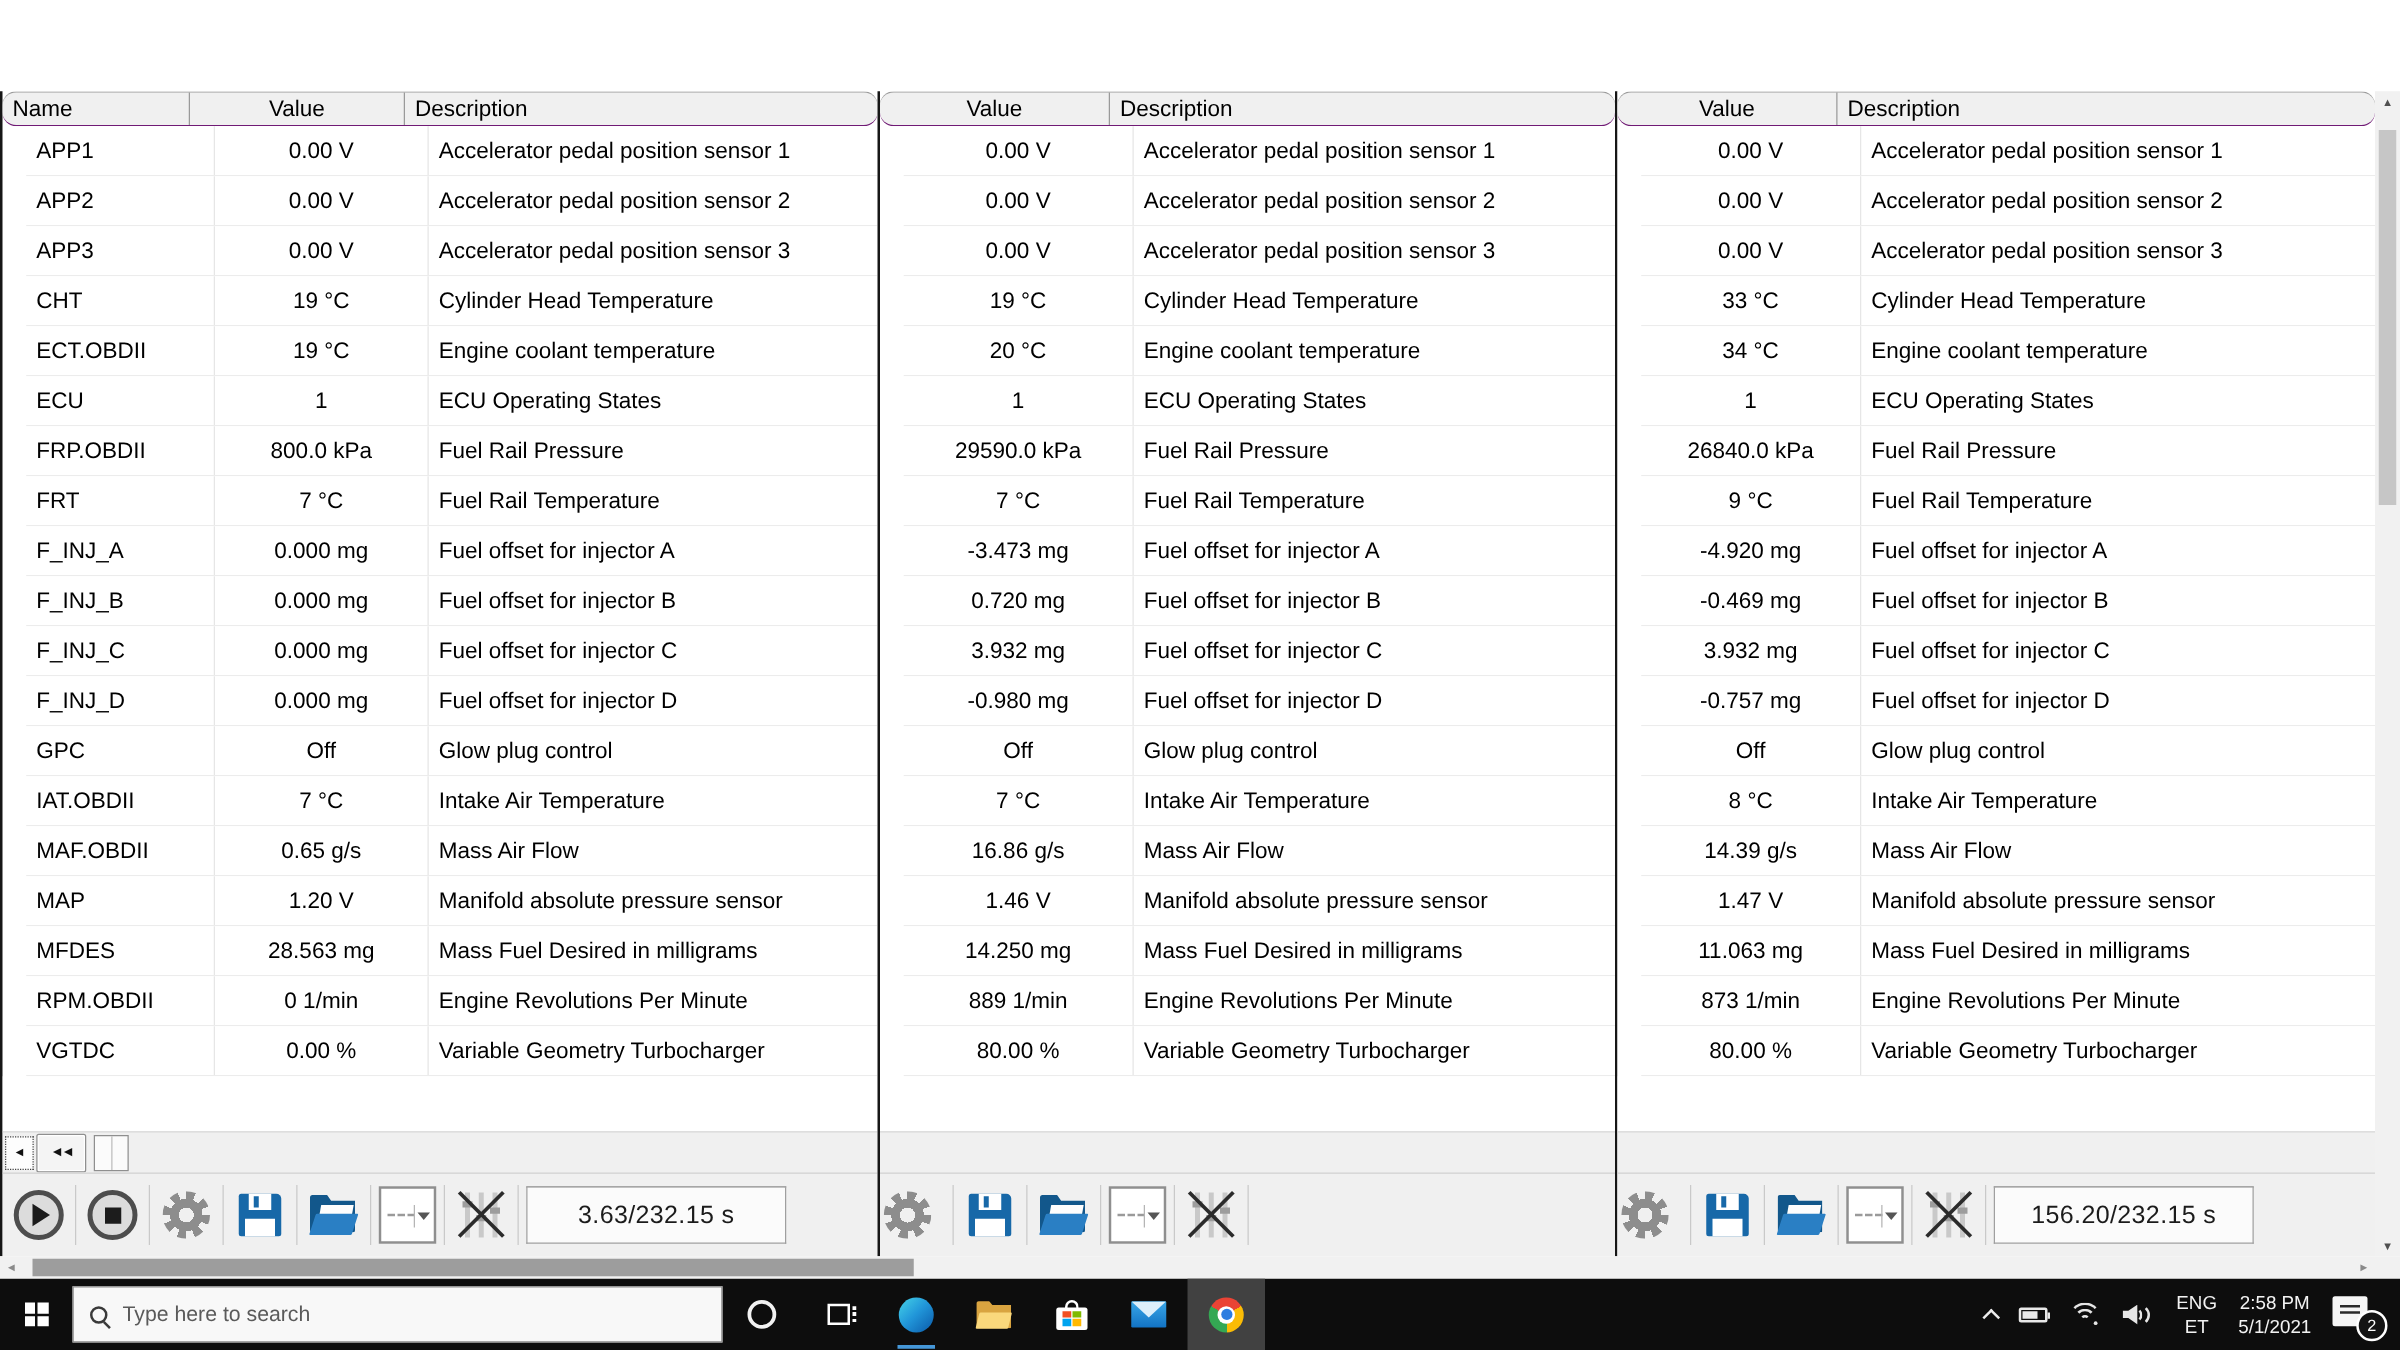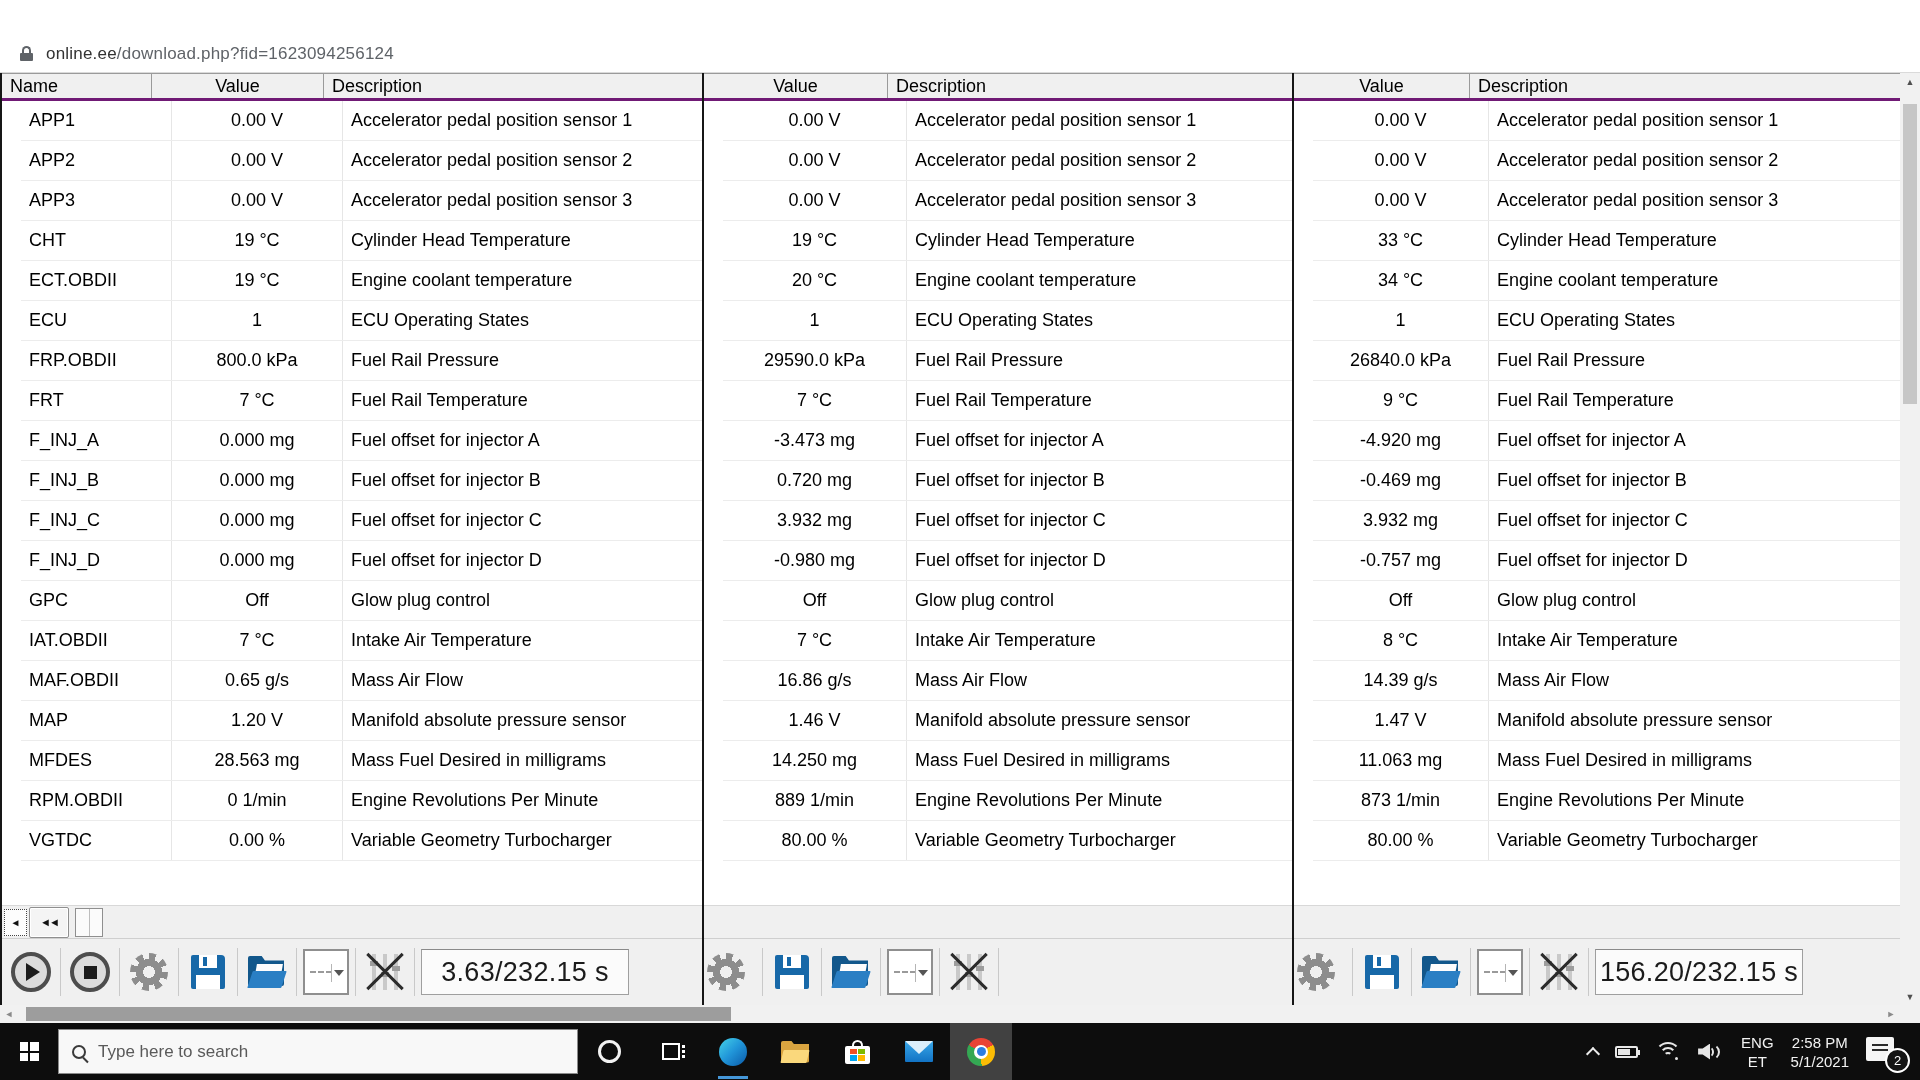--- a/index.html
+++ b/index.html
@@ -32,21 +32,21 @@
 
   
   .content { position:absolute; top:73px; left:0; width:1920px; height:932px; display:flex; }
   .panel { height:100%; display:flex; flex-direction:column; background:#fff; overflow:hidden; }
   .panel.p1 { width:702px; border-left:2px solid #161616; }
   .panel.p2 { width:588px; }
   .panel.p3 { width:606px; }
   .vdivider { width:2px; height:100%; background:#161616; }
 
   .thead { display:flex; height:28px; background:#f0f0f0; flex:none;
-           border-top:1px solid #9a9a9a; border-bottom:3px solid #701a75; }
+           border-top:1px solid #9a9a9a; border-bottom:1px solid #701a75;border-radius:11px; }
   .hcell { font-size:18px; color:#000; display:flex; align-items:center; padding:0 8px; }
   .hname { width:150px; border-right:1px solid #9a9a9a; }
   .hvalue { justify-content:center; border-right:1px solid #9a9a9a; }
   .p1 .hvalue { width:172px; }
   .p2 .hvalue { width:184px; }
   .p3 .hvalue { width:176px; }
   .hdesc { flex:1; }
 
   .rows { flex:none;margin-left:19px; }
   .trow { display:flex; height:40px; border-bottom:1px solid #ececec; background:#fff; }
@@ -104,21 +104,21 @@
   .combo-btn { position:absolute; right:1px; top:13px; width:15px; height:18px;
                border-left:1px solid #b5b5b5; display:flex; align-items:center; justify-content:center; }
   .combo-tri { width:0; height:0; border-top:6px solid #555;
                border-left:5px solid transparent; border-right:5px solid transparent; }
   .cross-icon { flex:none; width:46px; height:46px; position:relative; }
   .eq-bar { position:absolute; top:5px; width:4px; height:36px; background:#c9c9c9; }
   .eq-knob { position:absolute; left:-2px; width:8px; height:5px; background:#9d9d9d; }
   .x-line { position:absolute; left:-2px; top:21px; width:50px; height:3px; background:#2b2b2b; }
   .time-box { flex:none; height:46px; width:208px; border:1px solid #9f9f9f; border-top-color:#8a8a8a;
               background:#fbfbfb; display:flex; align-items:center; justify-content:center;
-              font-size:27px; color:#1b1b1b; letter-spacing:.3px; }
+              font-size:20px; color:#1b1b1b; letter-spacing:.3px; }
 
   
   .vscroll { width:20px; height:100%; background:#f1f1f1; display:flex; flex-direction:column; align-items:center; }
   .vs-arrow { width:20px; height:17px; display:flex; align-items:center; justify-content:center;
               font-size:9px; color:#505050; }
   .vs-thumb { width:14px; height:300px; background:#c6c6c6; margin-top:14px; }
   .vs-fill { flex:1; }
   .hscroll { position:absolute; top:1005px; left:0; width:1900px; height:18px; background:#f1f1f1;
              display:flex; align-items:center; }
   .hs-arrow { width:18px; text-align:center; font-size:9px; color:#8a8a8a; flex:none; }
@@ -197,27 +197,20 @@
   .notif-badge { position:absolute; right:-4px; bottom:-4px; width:25px; height:25px; border-radius:50%;
                  background:#141414; border:2px solid #fff; color:#fff; font-size:13px;
                  display:flex; align-items:center; justify-content:center; }
 </style>
 </head>
 <body>
 
 <div class="screen">
 
 
-  <div class="urlbar">
-    <div class="lock-icon">
-      <div class="lock-shackle"></div>
-        <div class="lock-body"></div>
-    </div>
-    <div class="url-text"><span class="url-host">online.ee</span><span>/download.php?fid=1623094256124</span></div>
-  </div>
 
   <div class="content">
 
     <div class="panel p1">
       <div class="thead">
         <div class="hcell hname">Name</div>
         <div class="hcell hvalue">Value</div>
         <div class="hcell hdesc">Description</div>
       </div>
       <div class="rows">

